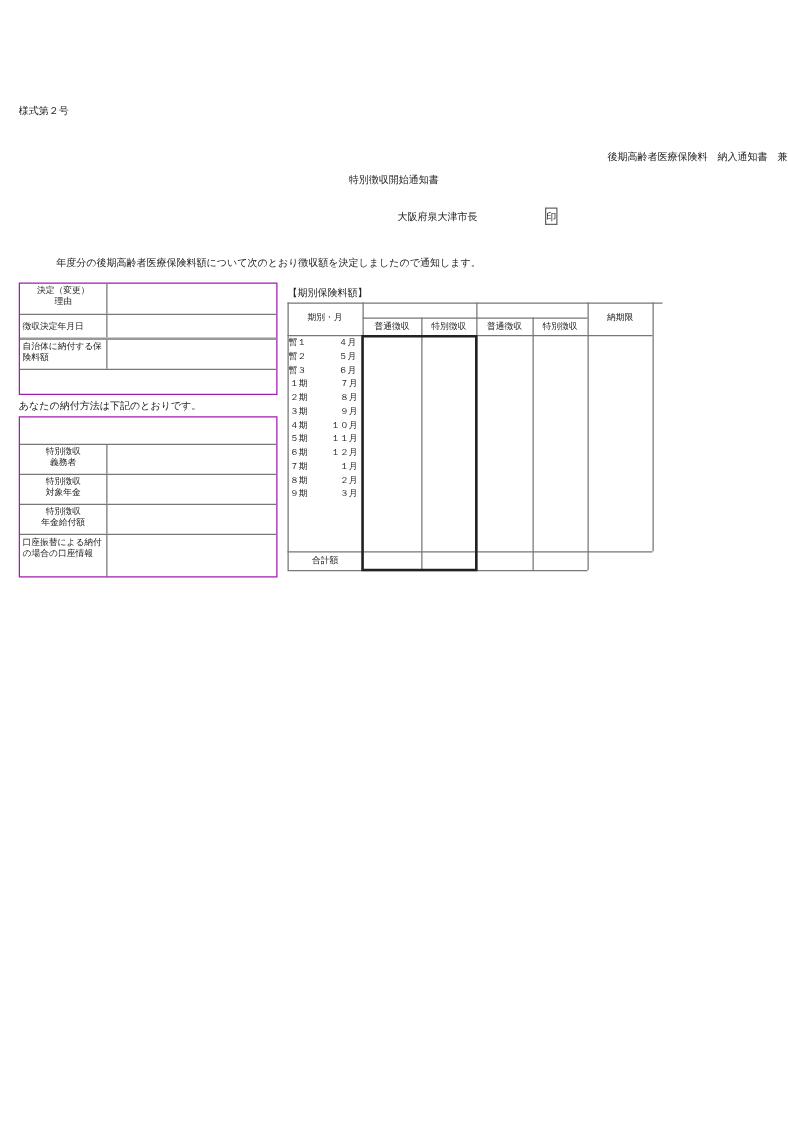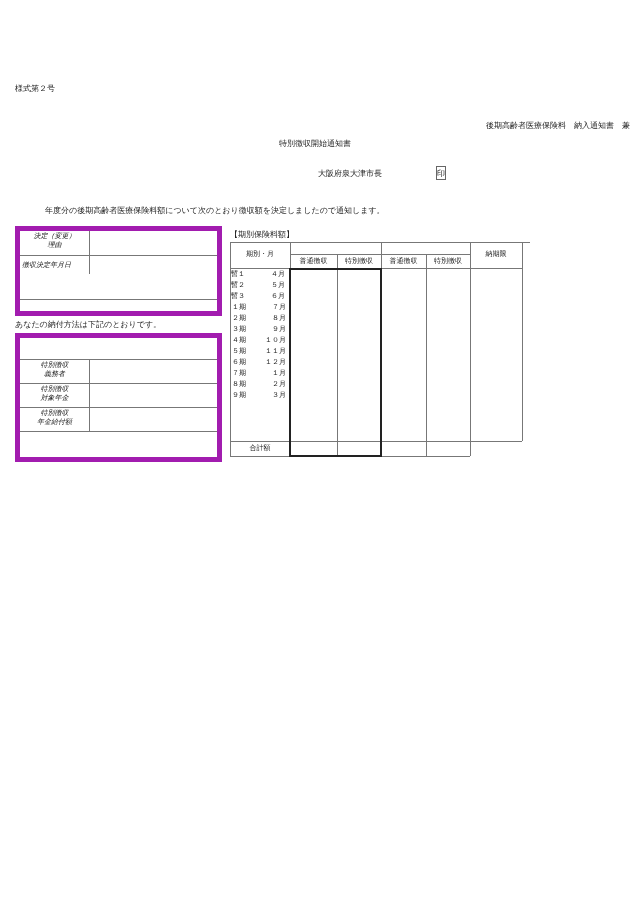--- a/index.html
+++ b/index.html
@@ -2,21 +2,21 @@
 <html><head>
 <meta charset="utf-8">
 <style>
   html, body { margin:0; padding:0; background:#ffffff; }
   body { width:630px; height:903px; position:relative; overflow:hidden;
          font-family:"DejaVu Serif","Liberation Serif",serif; color:#222; }
   .abs { position:absolute;text-align:center; }
   .t8 { font-size:8px; line-height:10px; }
 
   
-  .ltable { position:absolute; border:5px solid #a21caf; box-sizing:border-box;font-style:italic; }
+  .ltable { position:absolute; border:1px solid #a21caf; box-sizing:border-box; }
   .lrow { position:absolute; left:0; right:0; border-top:1px solid #777; box-sizing:border-box; }
   .lrow.first { border-top:none; }
   .lcell-label { position:absolute; left:0; top:0; bottom:0; width:70px; border-right:1px solid #777;
                  box-sizing:border-box; font-size:7px; line-height:9px; padding:1px 2px; }
   .lcell-label.center { text-align:center; }
   .lcell-value { position:absolute; left:70px; right:0; top:0; bottom:0; }
   .line-h { position:absolute; height:0; border-top:1px solid #777; }
   .line-v { position:absolute; width:0; border-left:1px solid #777; }
   .bold-box { position:absolute; border:2px solid #222; box-sizing:border-box; }
   .hdr { position:absolute; font-size:7px; line-height:9px; text-align:center; }
@@ -37,20 +37,24 @@
 <div class="ltable" style="left:15px;top:226px;width:207px;height:90px;">
   <div class="lrow first" style="top:0;height:24px;">
     <div class="lcell-label center" style="white-space:pre-line;">決定（変更）
 理由</div>
     <div class="lcell-value"></div>
   </div>
   <div class="lrow" style="top:24px;height:19px;">
     <div class="lcell-label" style="line-height:17px;">徴収決定年月日</div>
     <div class="lcell-value"></div>
   </div>
+  <div class="lrow" style="top:43px;height:25px;border-top:2px solid #999;">
+    <div class="lcell-label" style="word-break:break-all;">自治体に納付する保険料額</div>
+    <div class="lcell-value"></div>
+  </div>
   <div class="lrow" style="top:68px;height:21px;">
     <div class="lcell-value" style="left:0;"></div>
   </div>
 </div>
 
 <div class="abs t8" style="left:15px;top:320px;">あなたの納付方法は下記のとおりです。</div>
 
 <div class="ltable" style="left:15px;top:333px;width:207px;height:129px;">
   <div class="lrow" style="top:21px;height:24px;">
     <div class="lcell-label center" style="white-space:pre-line;">特別徴収
@@ -61,20 +65,21 @@
     <div class="lcell-label center" style="white-space:pre-line;">特別徴収
 対象年金</div>
     <div class="lcell-value"></div>
   </div>
   <div class="lrow" style="top:69px;height:24px;">
     <div class="lcell-label center" style="white-space:pre-line;">特別徴収
 年金給付額</div>
     <div class="lcell-value"></div>
   </div>
   <div class="lrow" style="top:93px;height:35px;">
+    <div class="lcell-label" style="word-break:break-all;padding-top:2px;">口座振替による納付の場合の口座情報</div>
     <div class="lcell-value"></div>
   </div>
 </div>
 
 <div class="abs t8" style="left:230px;top:230px;">【期別保険料額】</div>
 
 <div>
 
   <div class="line-h" style="left:230px;top:242px;width:300px;"></div>
   <div class="line-h" style="left:290px;top:254px;width:180px;"></div>

